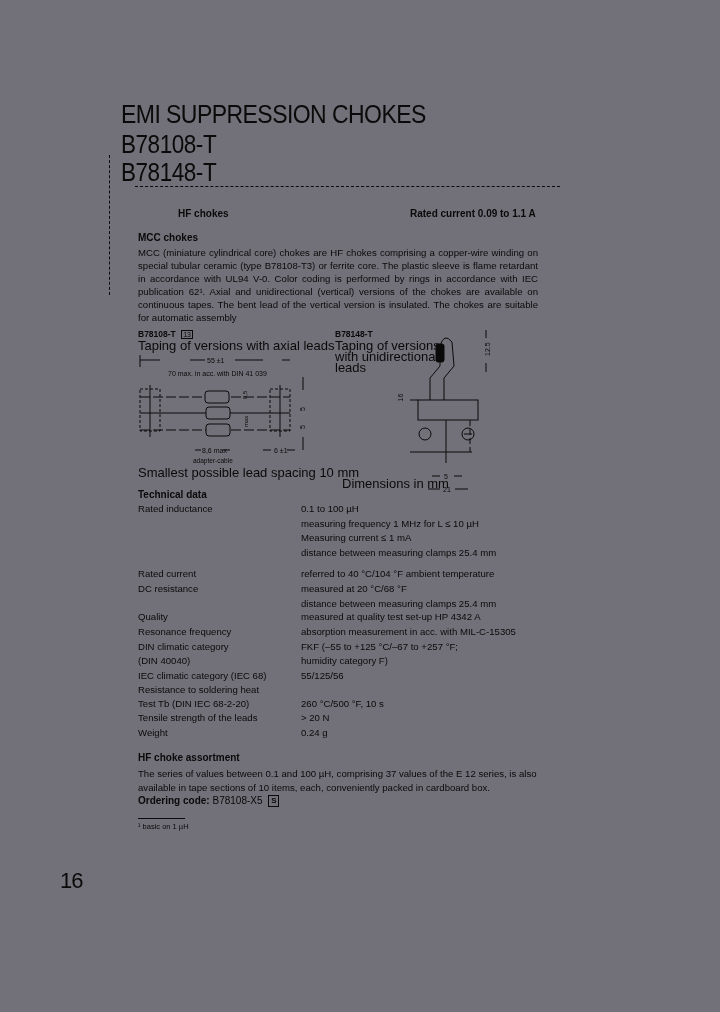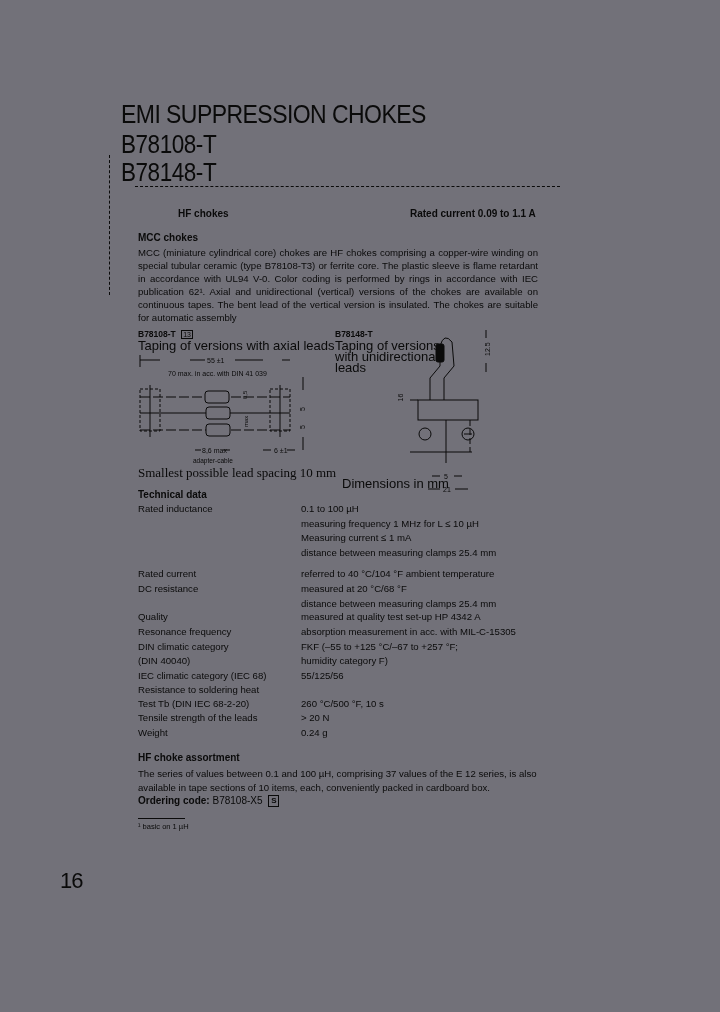--- a/index.html
+++ b/index.html
@@ -33,21 +33,21 @@
     .mcc { left: 138px; top: 232px; font-size: 10px; font-weight: bold; }
     .para {
       left: 138px; top: 246px; width: 400px;
       font-size: 9.6px; line-height: 13px; text-align: justify;
     }
     .fig-caption { font-size: 13px; line-height: 11px; }
     .figA-title { left: 138px; top: 329px; font-weight: bold; font-size: 8.5px; }
     .figA-sub { left: 138px; top: 340px; }
     .figB-title { left: 335px; top: 329px; font-weight: bold; font-size: 8.5px; }
     .figB-sub { left: 335px; top: 340px; width: 110px; }
-    .figA-note { left: 138px; top: 467px; font-family: Liberation Serif, serif; }
+    .figA-note { left: 138px; top: 467px; }
     .dim-note { left: 335px; top: 478px; padding-left: 7px; }
     svg.fig { position: absolute; }
     .tech-head { left: 138px; top: 489px; font-size: 10px; font-weight: bold; }
     .row { position: absolute; left: 138px; width: 420px; font-size: 9.6px; line-height: 14.5px; }
     .row .lbl { position: absolute; left: 0; width: 160px; }
     .row .val { position: absolute; left: 163px; width: 265px; }
     .assort-head { left: 138px; top: 752px; font-size: 10px; font-weight: bold; }
     .assort-text {
       left: 138px; top: 767px; width: 400px;
       font-size: 9.6px; line-height: 14px;

